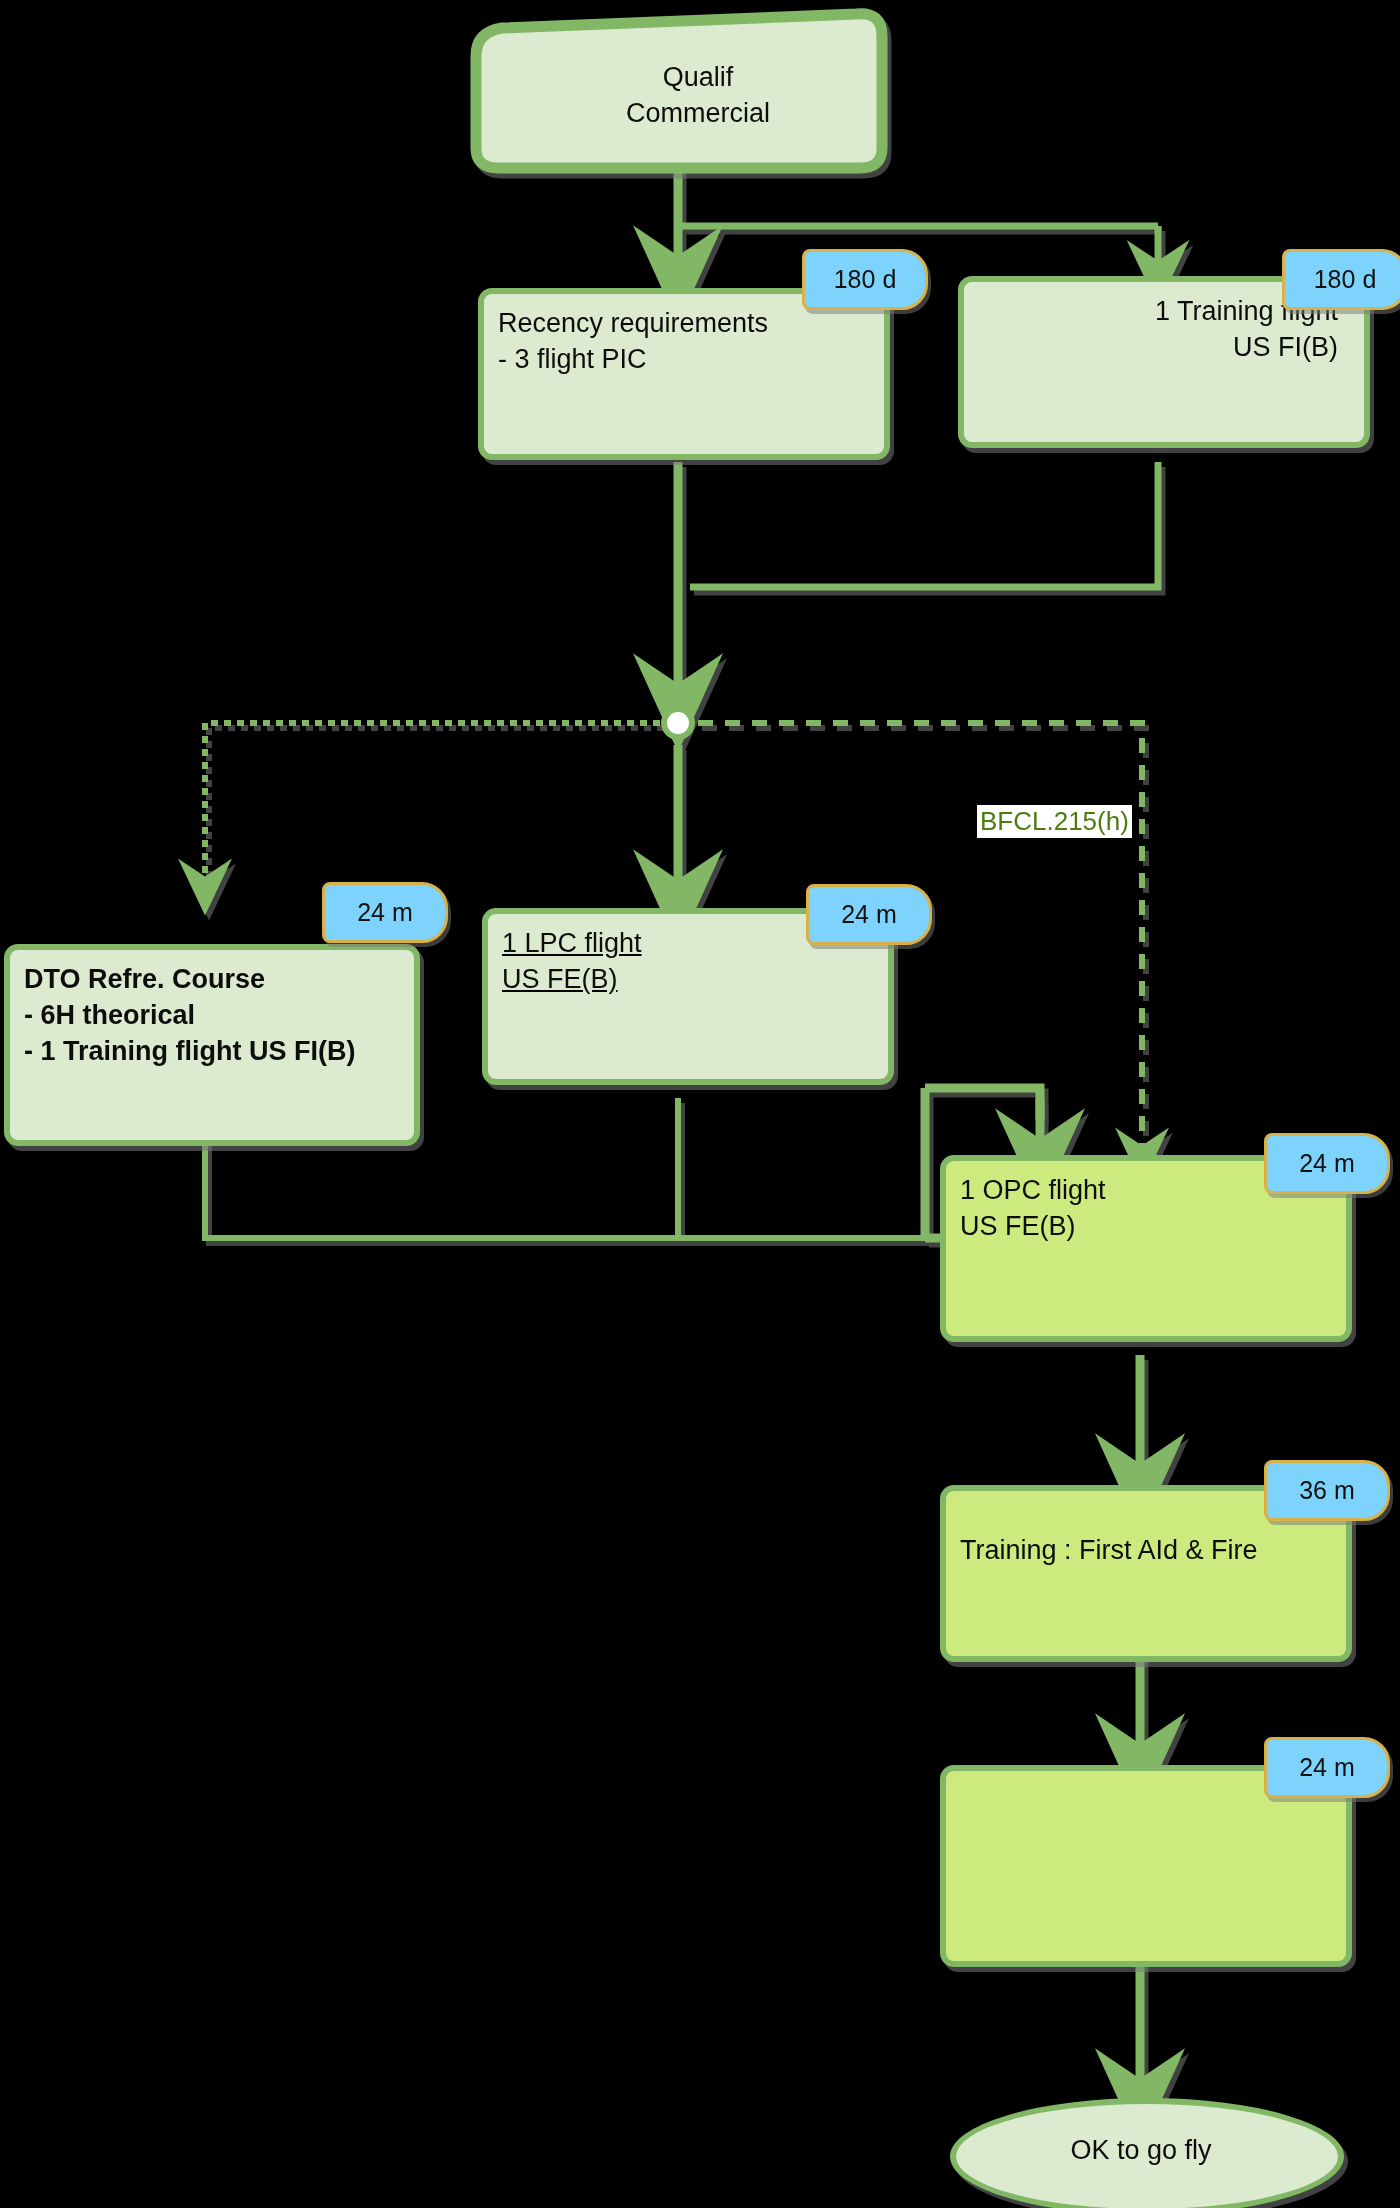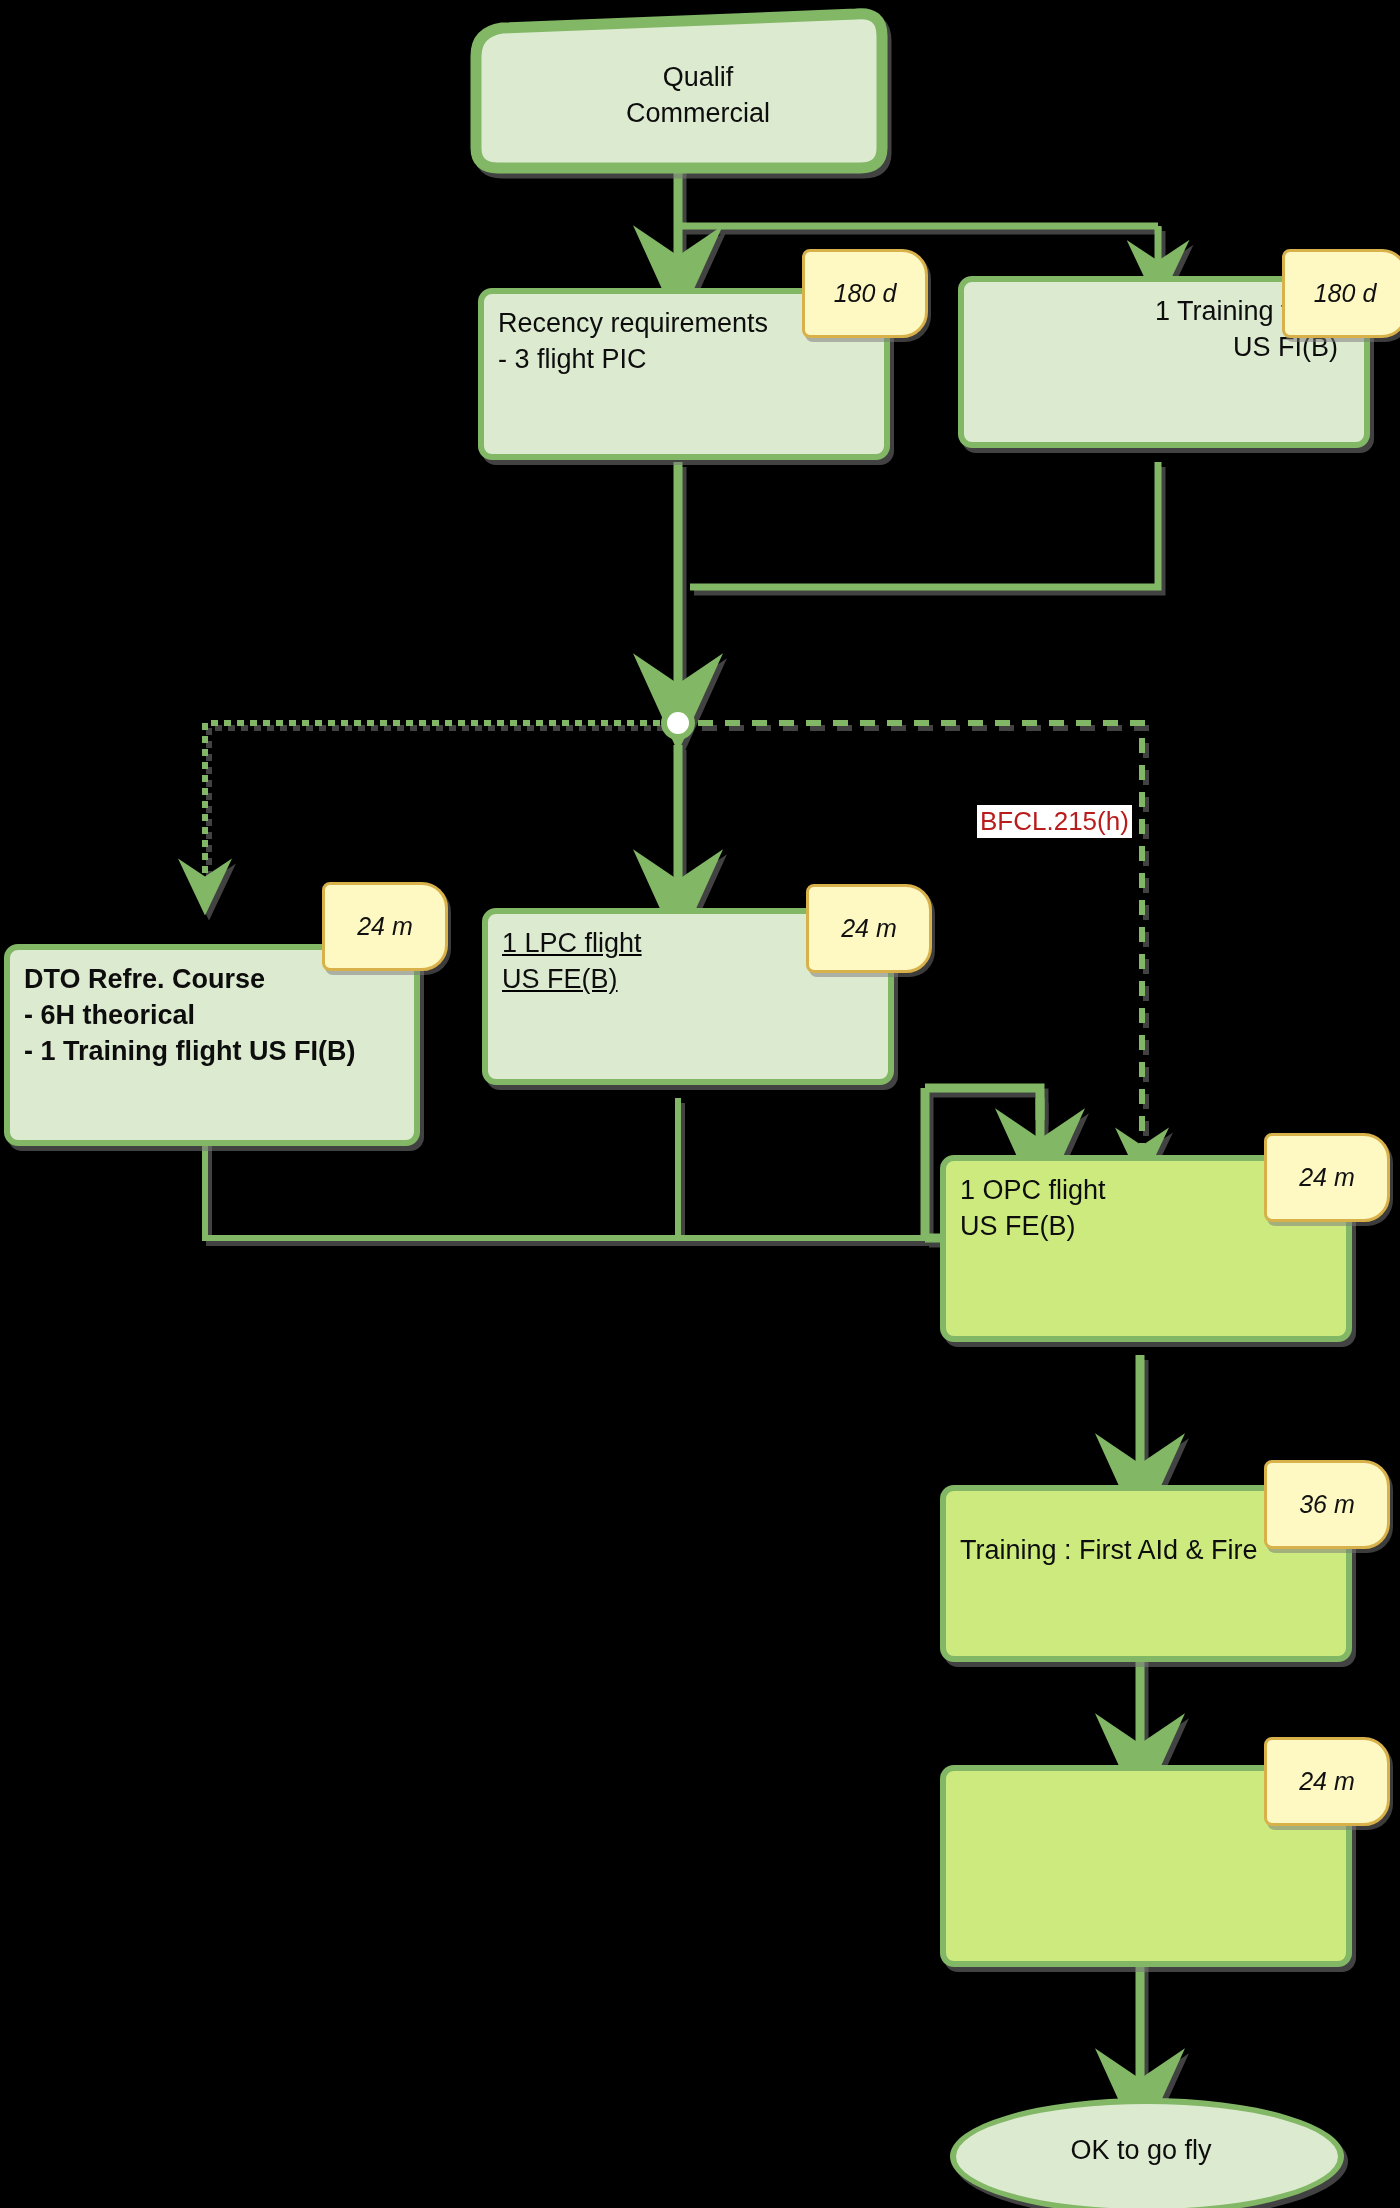--- a/index.html
+++ b/index.html
@@ -12,30 +12,30 @@
             border:6px solid #82b766;border-radius:14px;
             box-shadow:4px 5px 0 rgba(120,120,120,.55);}
   .fill-pale .boxshape{background:#dcead0;}
   .fill-bright .boxshape{background:#cdea7f;}
   .boxtext{position:relative;z-index:3;padding:18px 20px;
            font-size:27px;line-height:1.33;color:#0d0d0d;
            white-space:pre-line;}
   .boxtext.center{text-align:center;}
   .boxtext b{font-weight:bold;}
   .badge{position:absolute;z-index:9;height:49px;min-width:92px;
-         background:#fef9c3;border:3px solid #d8b14a;
+         background:#7dd3fc;border:3px solid #d8b14a;
          border-radius:8px 26px 26px 8px;
          display:flex;align-items:center;justify-content:center;
-         font-size:25px;color:#111;padding:17px 14px;
-         box-shadow:3px 4px 0 rgba(120,120,120,.5);font-style:italic;}
+         font-size:25px;color:#111;padding:3px 14px;
+         box-shadow:3px 4px 0 rgba(120,120,120,.5);}
   .term{position:absolute;}
   .term .boxshape{border-radius:50%;background:#dcead0;}
   .term .boxtext{display:flex;align-items:center;justify-content:center;
                  height:100%;padding:0;}
-  .edgelabel{position:absolute;z-index:9;background:#fff;color:#b91c1c;
+  .edgelabel{position:absolute;z-index:9;background:#fff;color:#4d7c0f;
              font-size:26px;padding:1px 3px;white-space:nowrap;}
   .slantbox{position:absolute;}
   .slantbox svg{position:absolute;left:0;top:0;overflow:visible;}
   .slantbox .boxtext{position:absolute;left:0;top:34px;width:100%;z-index:4;}
 </style>
 </head>
 <body>
 
 <div id="stage">
 

